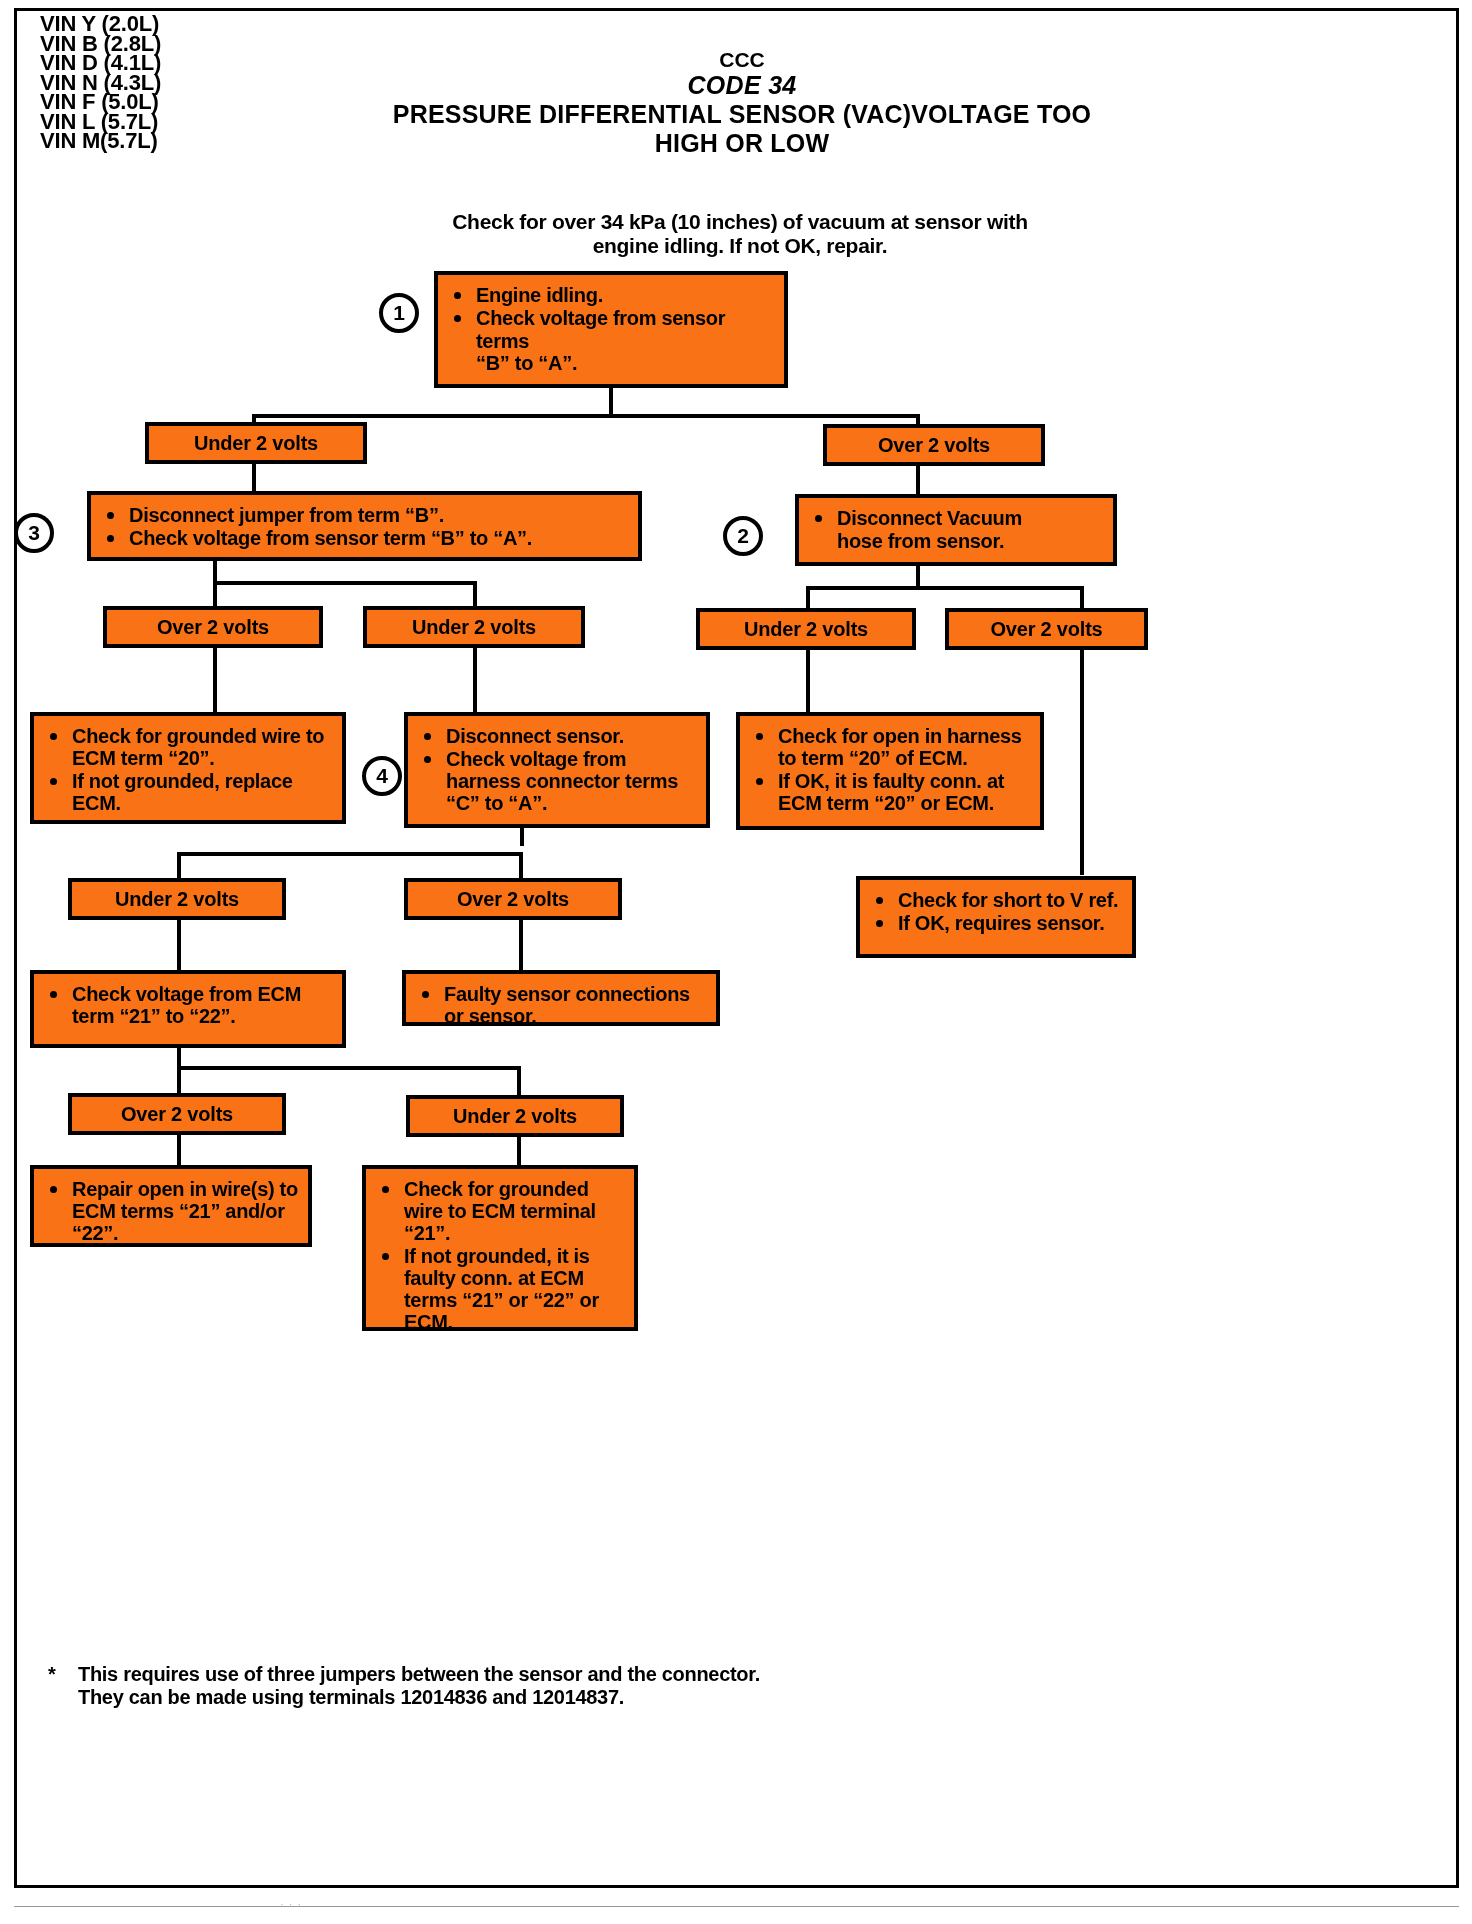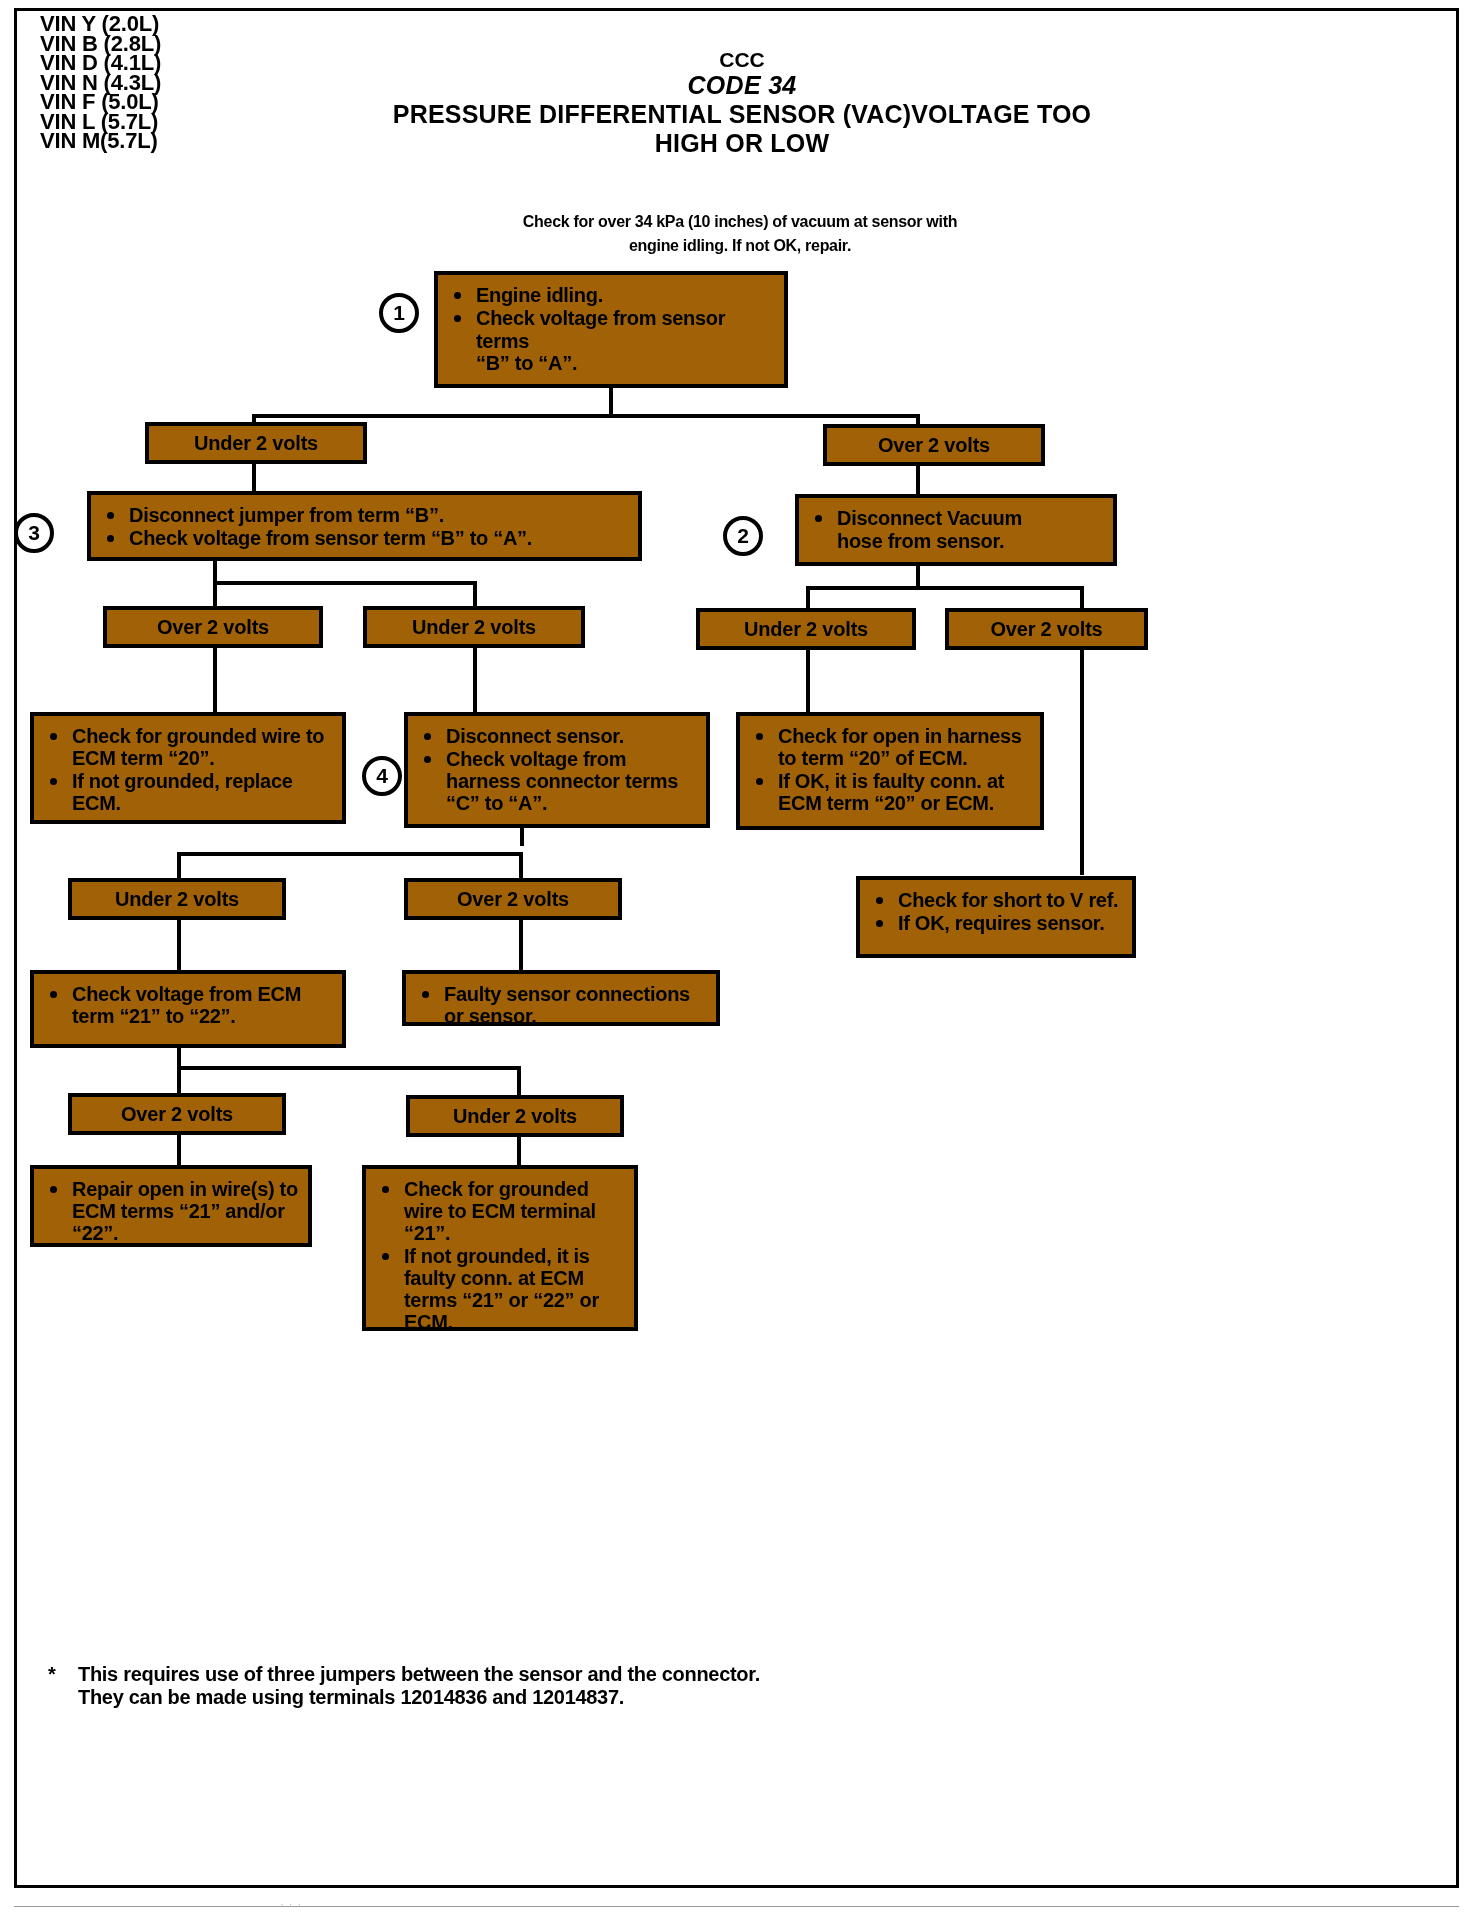--- a/index.html
+++ b/index.html
@@ -45,41 +45,41 @@
   .title-ccc { font-size: 21px; line-height: 23px; }
   .title-code { font-size: 25px; line-height: 29px; letter-spacing: 0.3px; font-style: italic;}
   .title-main { font-size: 25px; line-height: 29px; letter-spacing: 0.2px; }
 
   .subtitle {
     position: absolute;
     left: 240px; top: 210px;
     width: 1000px;
     text-align: center;
     font-weight: bold;
-    font-size: 16px;
+    font-size: 21px;
     line-height: 24px;
     letter-spacing: -0.3px;
   }
 
   .footnote {
     position: absolute;
     left: 48px; top: 1663px;
     font-weight: bold;
     font-size: 20px;
     line-height: 23px;
     letter-spacing: -0.3px;
   }
   .footnote .star { position: absolute; left: 0; top: 0; }
   .footnote .fn-body { margin-left: 30px; }
 
   
   .box {
     position: absolute;
     border: 4px solid #000;
-    background: #a16207;
+    background: #f97316;
     font-weight: bold;
     z-index: 4;
   }
   .label-box {
     display: flex;
     align-items: center;
     justify-content: center;
     font-size: 20px;
     letter-spacing: -0.2px;
     height: 42px;

